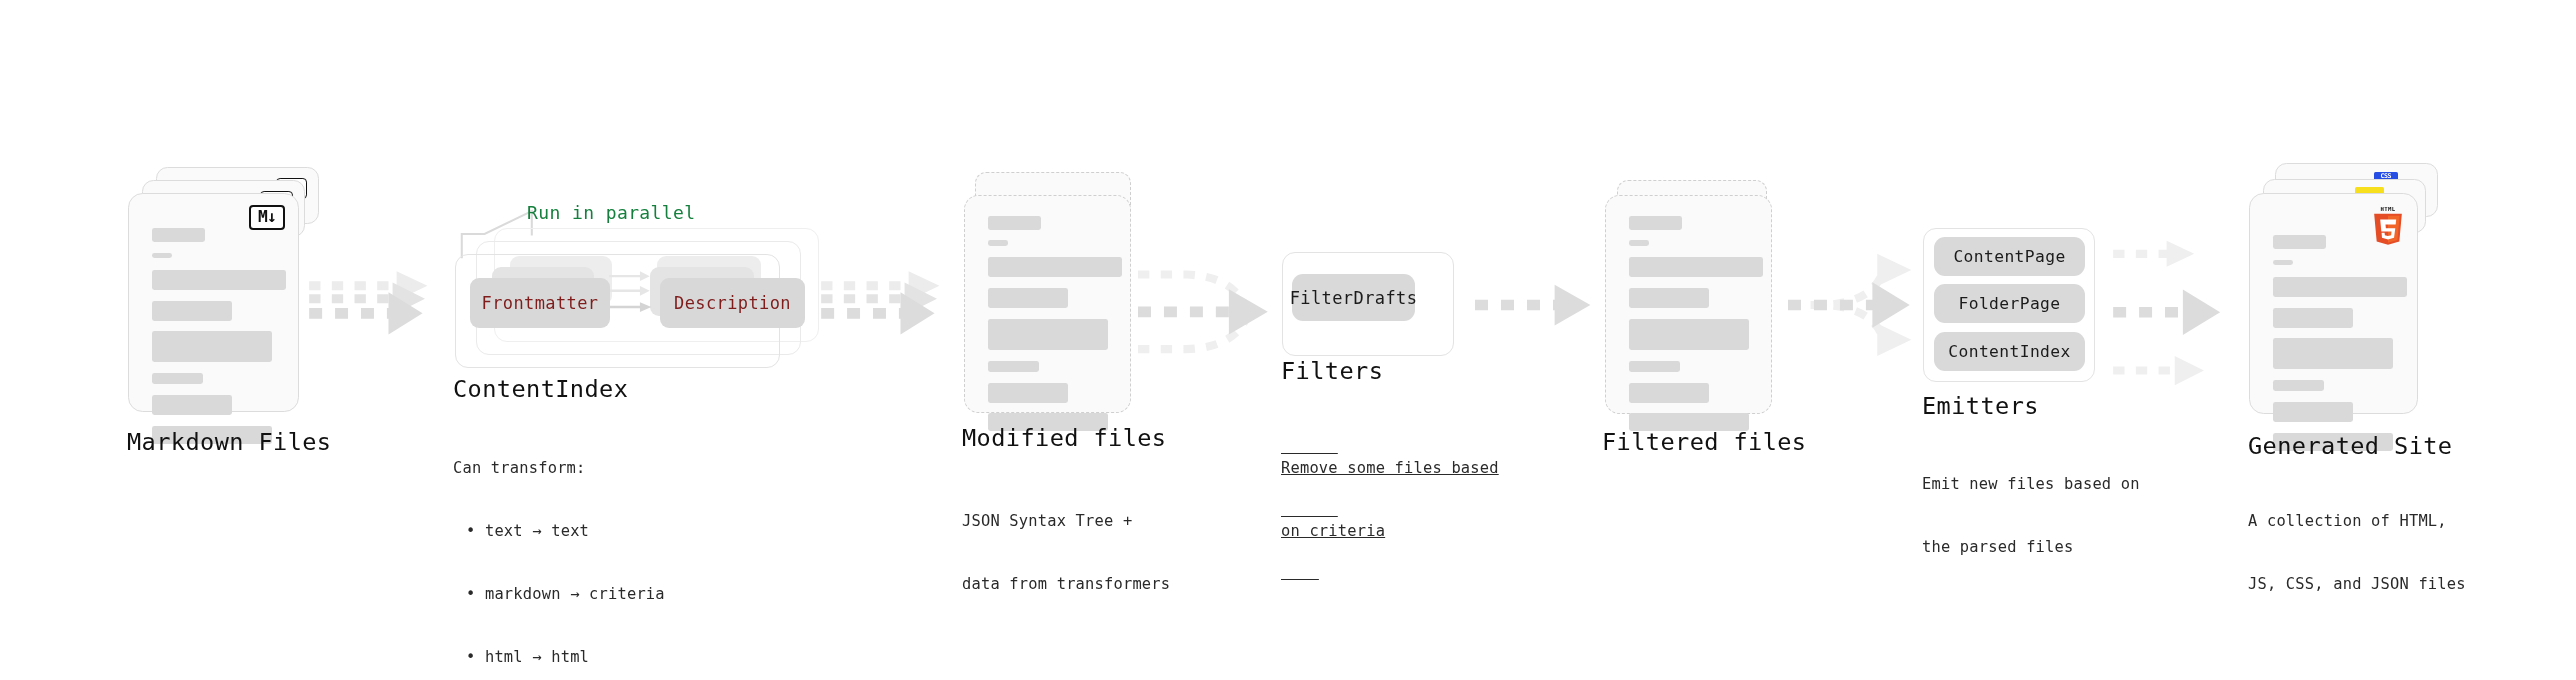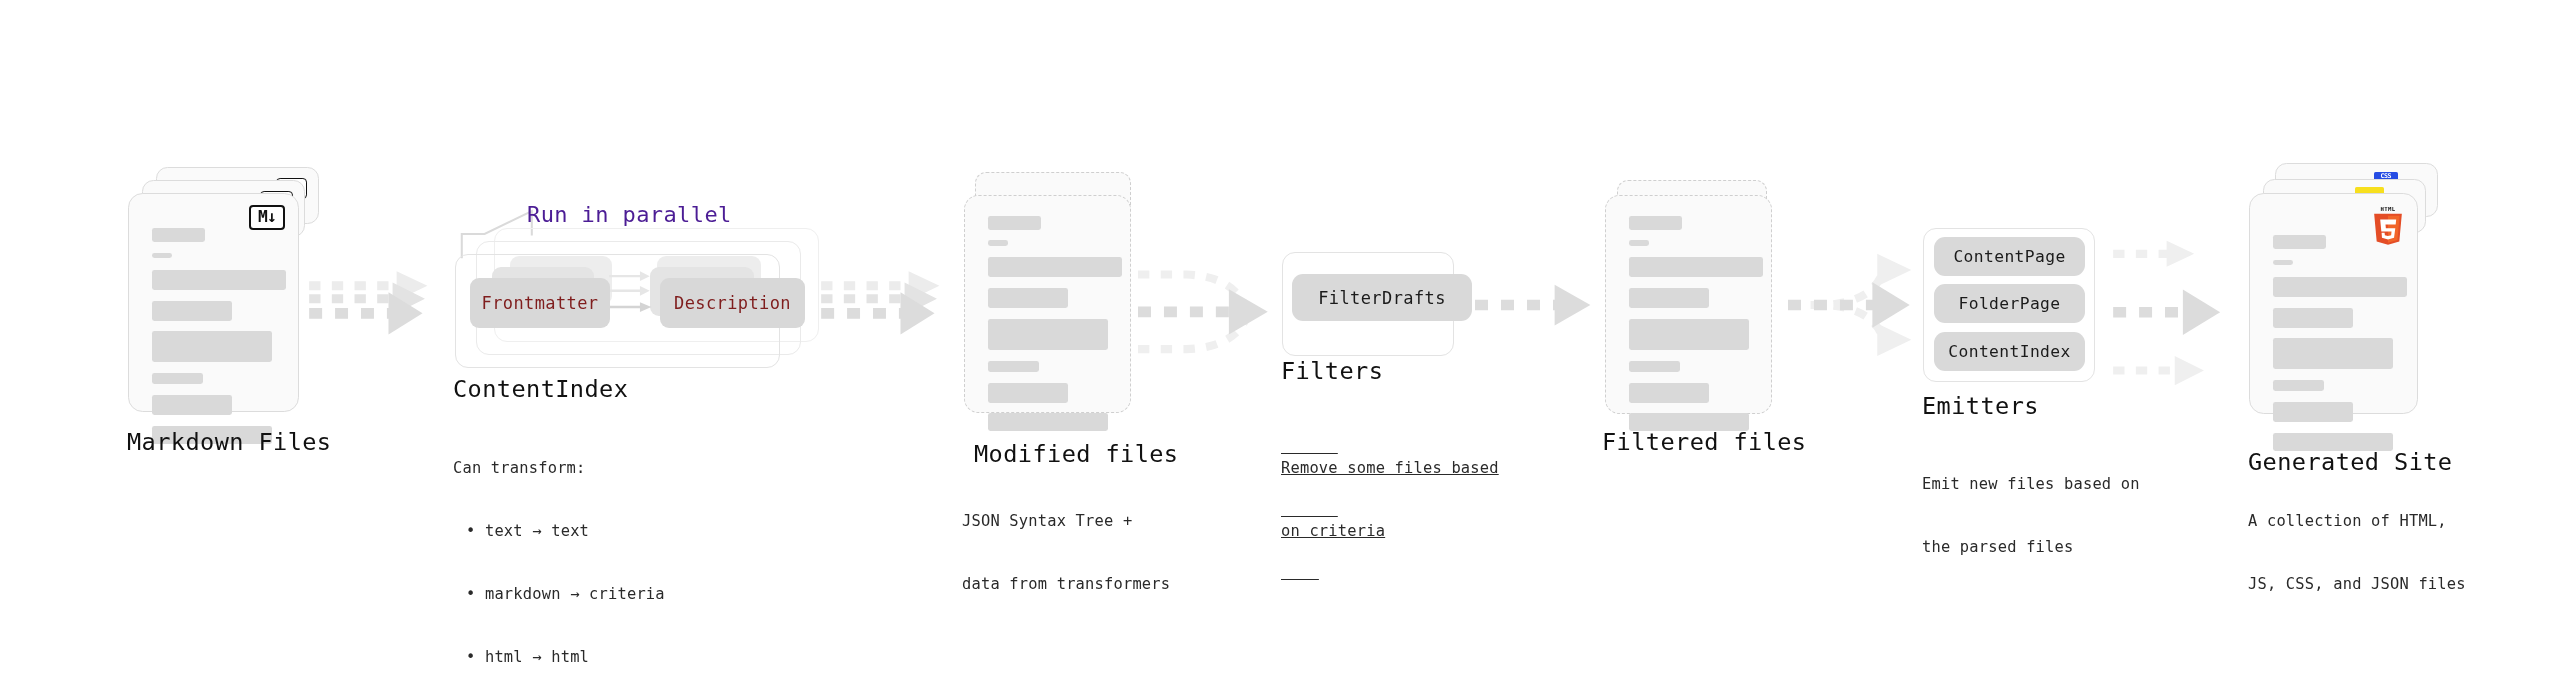--- a/index.html
+++ b/index.html
@@ -61,22 +61,22 @@
   .sub{
     position:absolute;
     font-size:15.4px;
     line-height:21px;
     color:#2a2a2a;
     white-space:pre;
     letter-spacing:0.2px;
   }
   .hint{
     position:absolute;
-    font-size:22px;
-    color:#4c1d95;
+    font-size:18px;
+    color:#15803d;
     white-space:nowrap;
     letter-spacing:0.4px;
   }
 
   
   .tgroup{position:absolute;}
   .tshell{
     position:absolute;
     border:1.6px solid #ececec;
     border-radius:13px;
@@ -226,41 +226,41 @@
         <div class="bar" style="width:53px;height:14px;"></div>
         <div class="bar" style="width:20.3px;height:5.7px;margin-bottom:11.4px;"></div>
         <div class="bar" style="width:134px;height:20.3px;"></div>
         <div class="bar" style="width:80px;height:20.3px;"></div>
         <div class="bar" style="width:120px;height:31px;"></div>
         <div class="bar" style="width:51px;height:11.4px;"></div>
         <div class="bar" style="width:80px;height:20.3px;"></div>
         <div class="bar" style="width:120px;height:18px;"></div>
       </div>
     </div>
-    <div class="title" style="left:962px;top:440px;margin-left:12px;">Modified files</div>
+    <div class="title" style="left:962px;top:424px;">Modified files</div>
     <div class="sub" style="left:962px;top:469px;">
       <div>JSON Syntax Tree +</div>
       <div>data from transformers</div>
     </div>
   </div>
 
   <svg class="node" style="left:1138px;top:258px;" width="146" height="98" viewBox="0 0 180 120">
     <g fill="none" stroke="#efefef" stroke-width="10" stroke-dasharray="14 14">
       <path d="M0,20 L60,20 Q120,22 135,66"></path>
       <path d="M0,112 L60,112 Q120,110 135,70"></path>
     </g>
     <g stroke="#dcdcdc" stroke-width="13" stroke-dasharray="16 16" fill="#dcdcdc">
       <line x1="0" y1="66" x2="120" y2="66"></line>
       <polygon points="112,38 160,66 112,94" stroke="none"></polygon>
     </g>
   </svg>
 
   <div class="node">
     <div class="boxshell" style="left:1282px;top:252px;width:172px;height:104px;"></div>
-    <div class="chip" style="left:1292px;top:274px;width:180px;height:47px;font-size:17px;">FilterDrafts</div>
+    <div class="chip" style="left:1292px;top:274px;width:123px;height:47px;font-size:17px;">FilterDrafts</div>
     <div class="title" style="left:1281px;top:357px;">Filters</div>
     <div class="sub" style="left:1281px;top:416px;text-decoration:underline;">
       <div>Remove some files based</div>
       <div>on criteria</div>
     </div>
   </div>
 
   <svg class="node" style="left:1475px;top:283px;" width="130" height="49" viewBox="0 0 160 60">
     <g stroke="#dcdcdc" stroke-width="13" stroke-dasharray="16 16" fill="#dcdcdc">
       <line x1="0" y1="27" x2="105" y2="27"></line>
@@ -350,21 +350,21 @@
         <div class="bar" style="width:20.3px;height:5.7px;margin-bottom:11.4px;"></div>
         <div class="bar" style="width:134px;height:20.3px;"></div>
         <div class="bar" style="width:80px;height:20.3px;"></div>
         <div class="bar" style="width:120px;height:31px;"></div>
         <div class="bar" style="width:51px;height:11.4px;"></div>
         <div class="bar" style="width:80px;height:20.3px;"></div>
         <div class="bar" style="width:120px;height:18px;"></div>
       </div>
     </div>
 
-    <div class="title" style="left:2248px;top:448px;">Generated Site</div>
+    <div class="title" style="left:2248px;top:432px;">Generated Site</div>
     <div class="sub" style="left:2248px;top:469px;">
       <div>A collection of HTML,</div>
       <div>JS, CSS, and JSON files</div>
     </div>
   </div>
 
 </div>
 
 
 </body></html>

